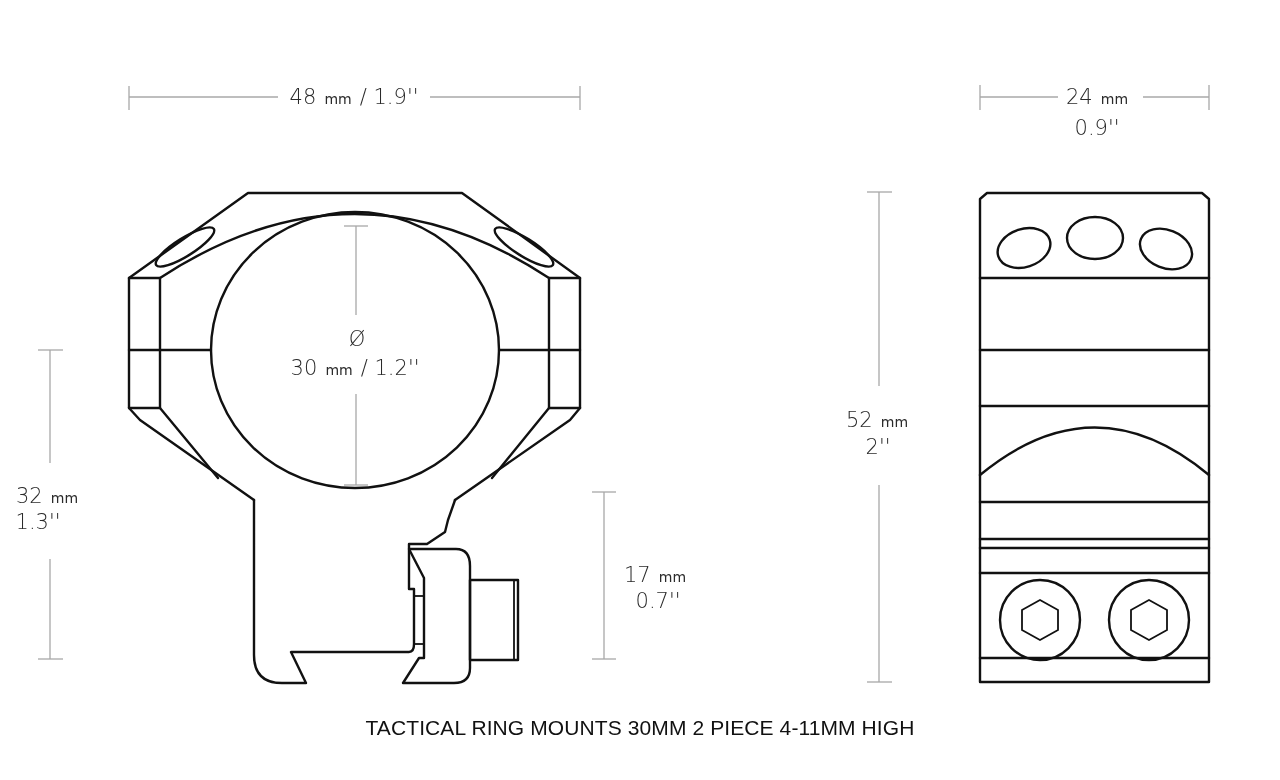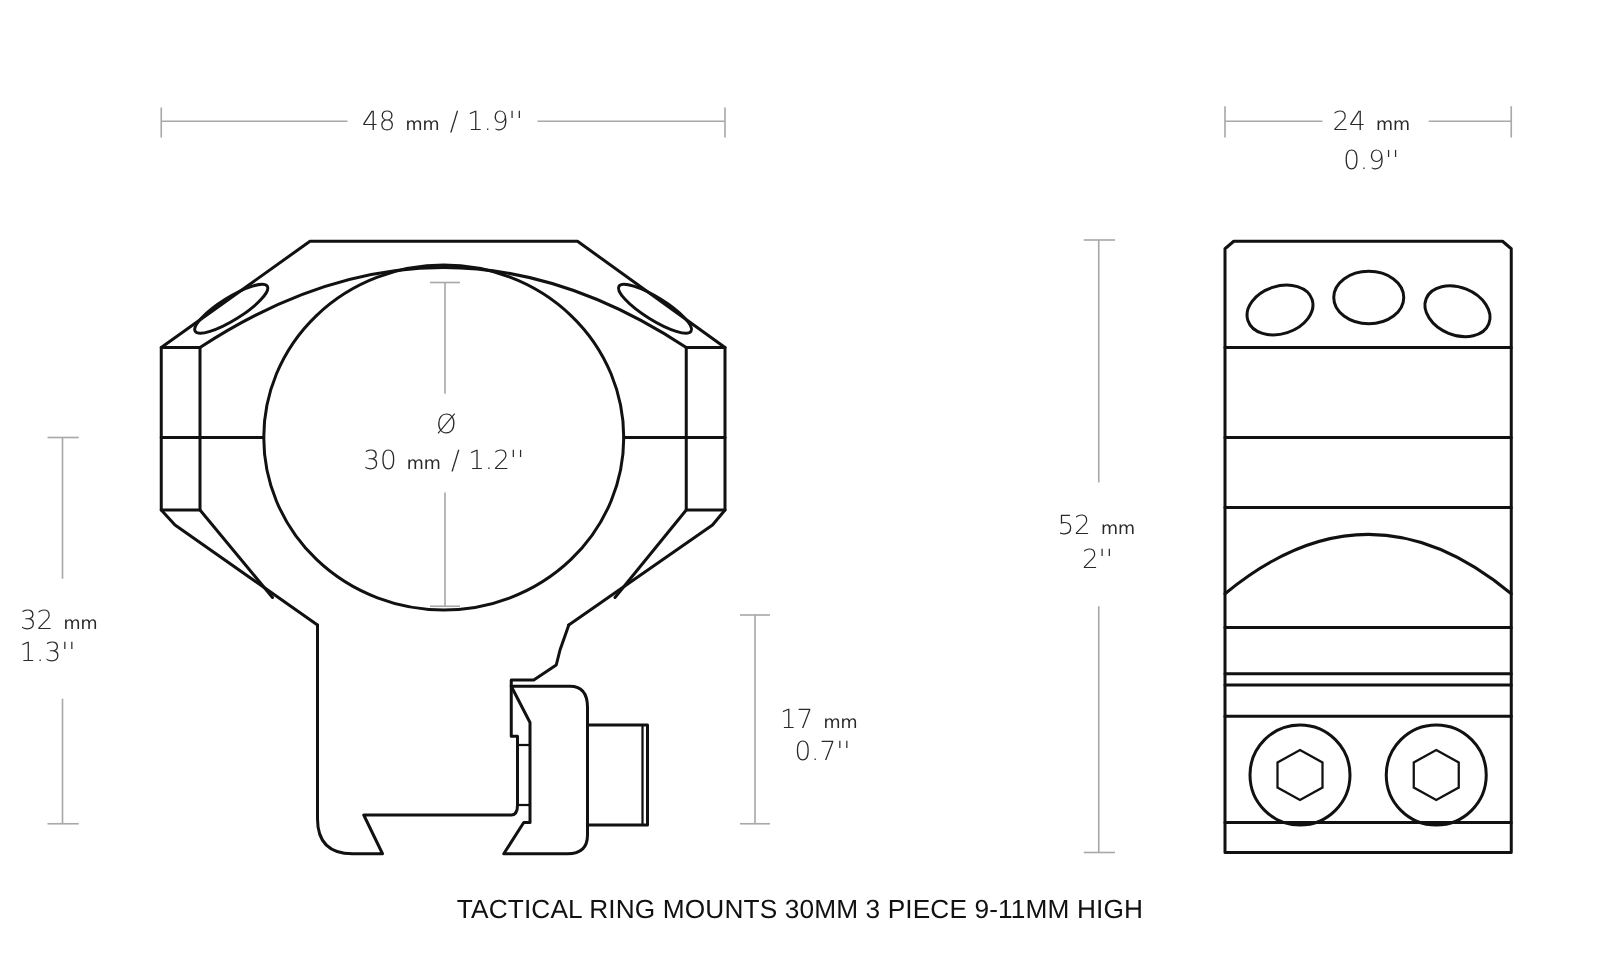--- a/index.html
+++ b/index.html
@@ -142,13 +142,13 @@
       <circle class="part" cx="1040" cy="620" r="40"></circle>
       <path class="part-thin" d="M1040,600 L1058,610 L1058,630 L1040,640 L1022,630 L1022,610 Z"></path>
     </g>
     <g>
       <circle class="part" cx="1149" cy="620" r="40"></circle>
       <path class="part-thin" d="M1149,600 L1167,610 L1167,630 L1149,640 L1131,630 L1131,610 Z"></path>
     </g>
   </g>
 </svg>
 
-<div class="caption">TACTICAL RING MOUNTS 30MM 3 PIECE 9-11MM HIGH</div>
+<div class="caption">TACTICAL RING MOUNTS 30MM 2 PIECE 4-11MM HIGH</div>
 
 </body></html>

